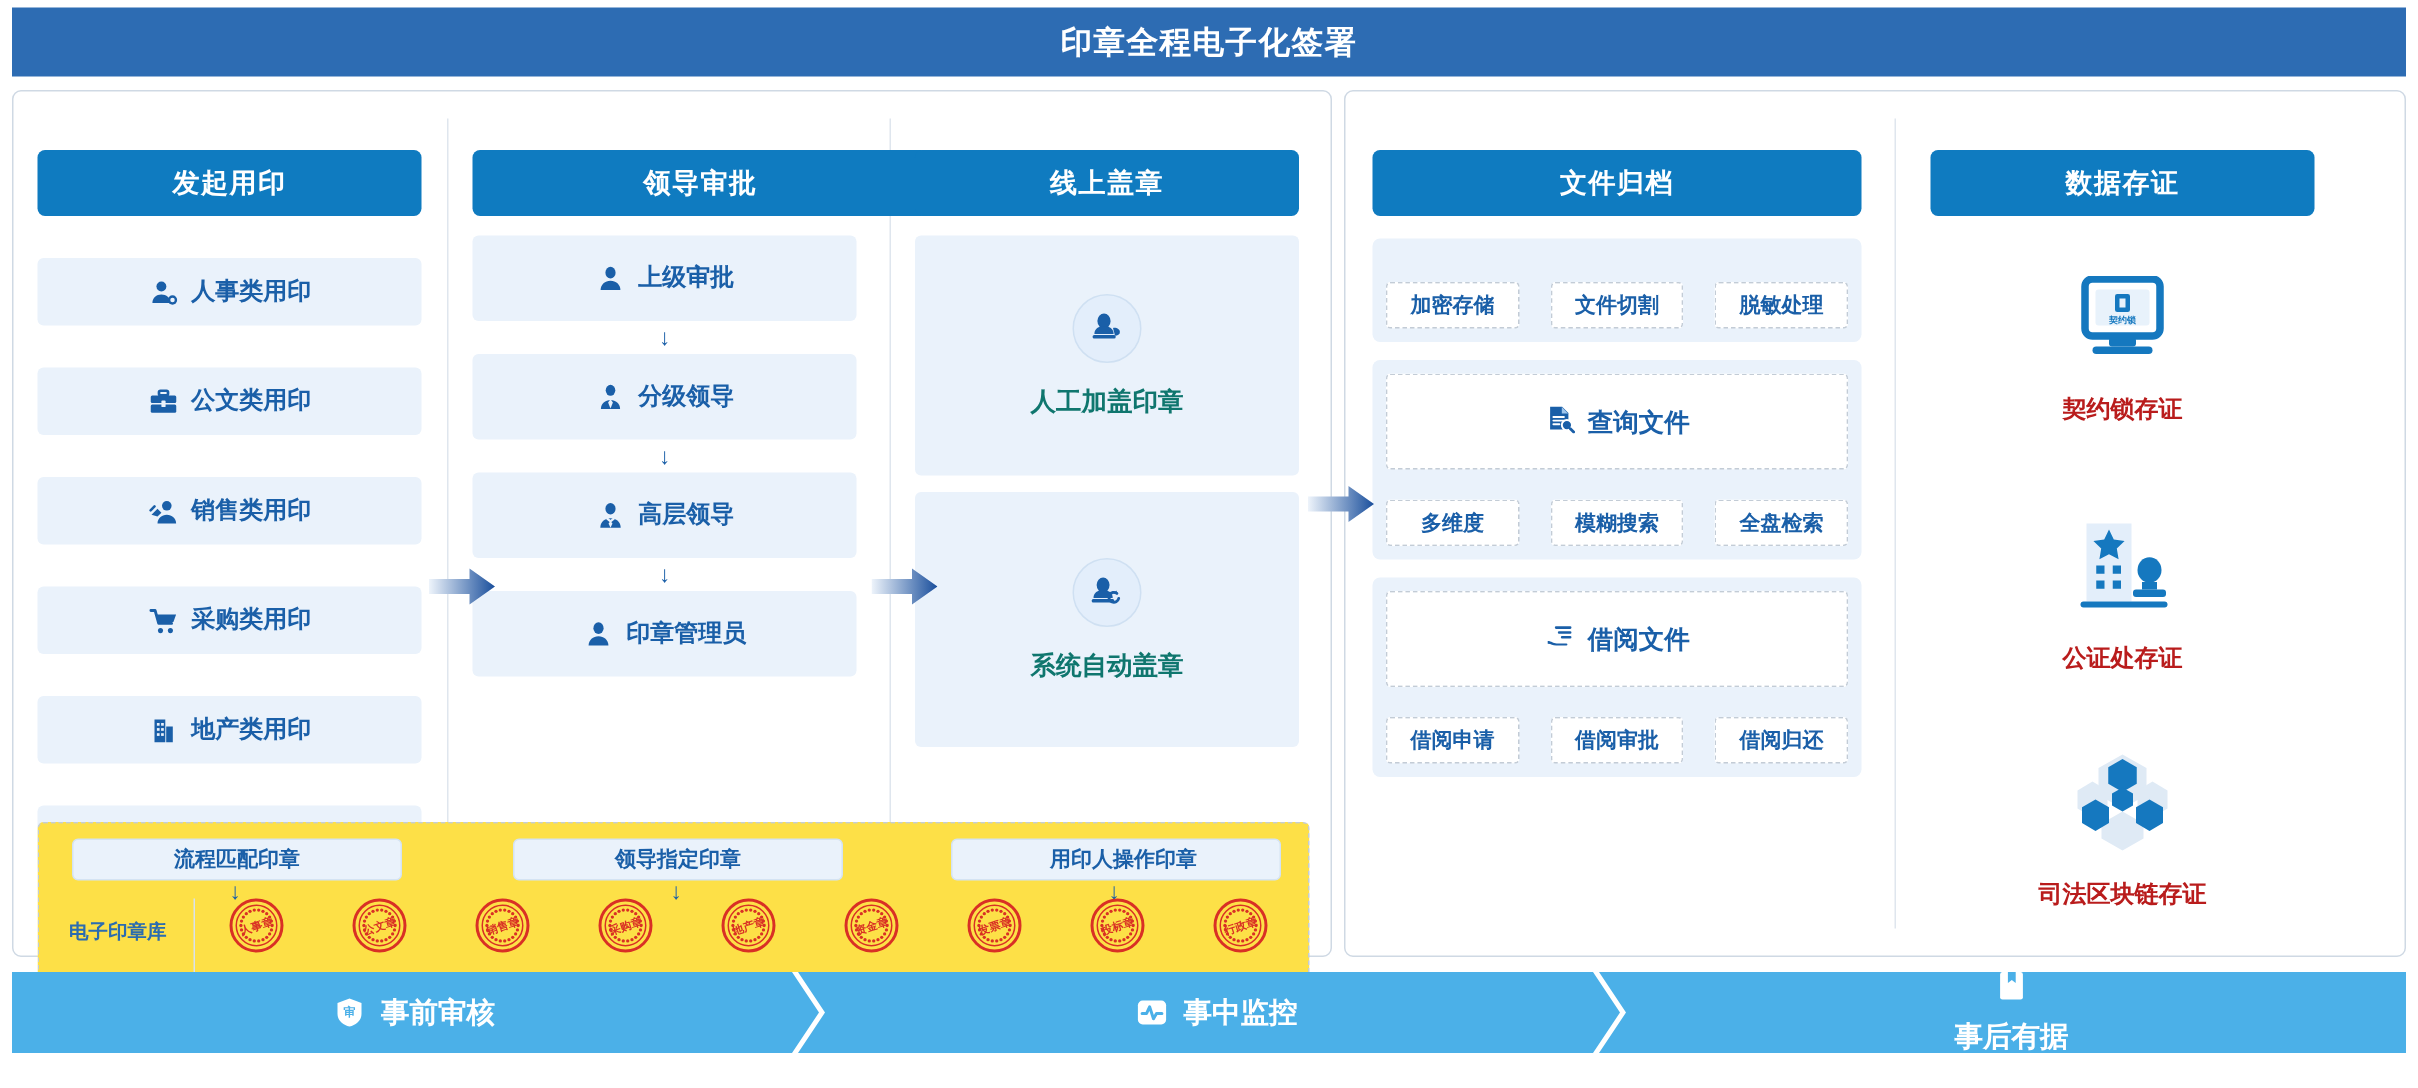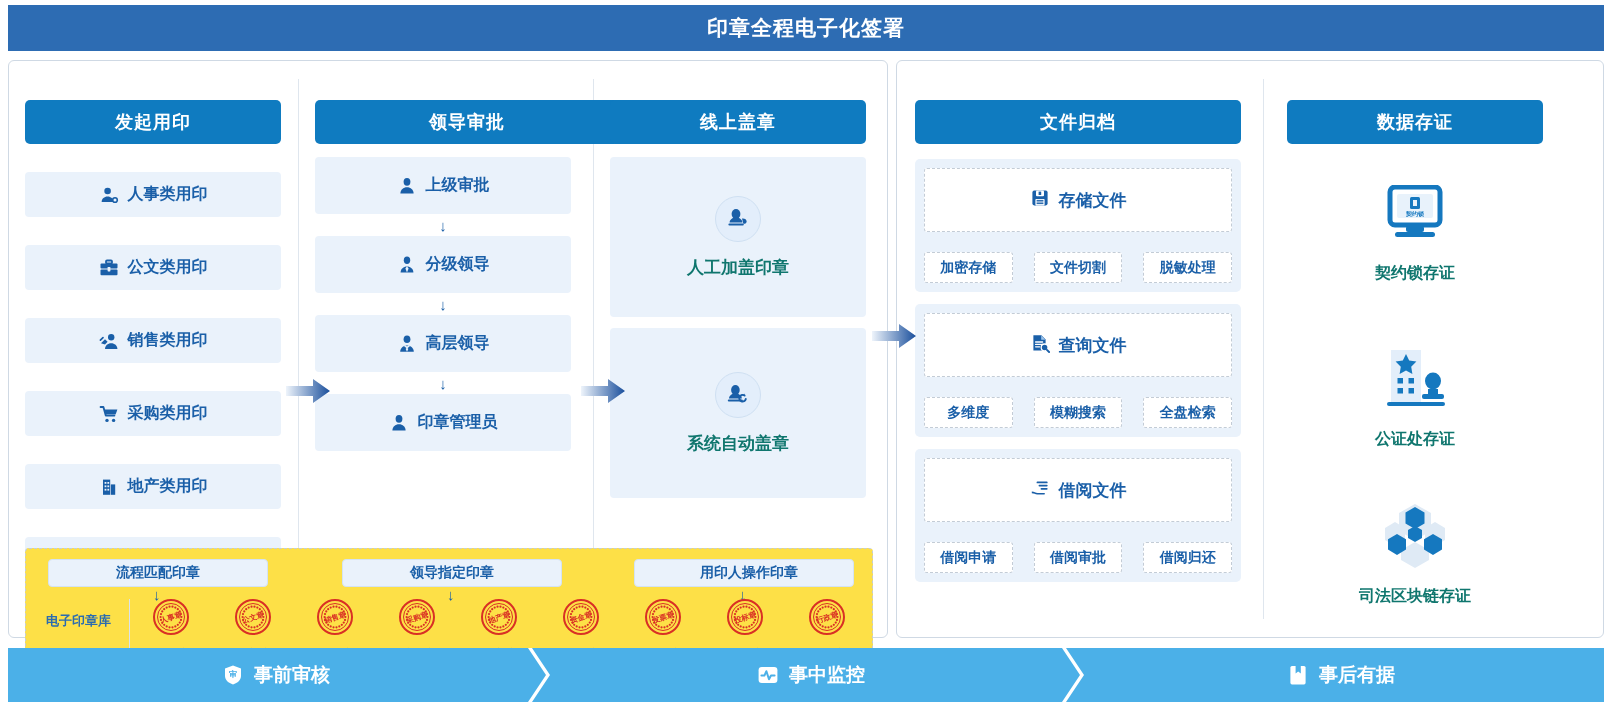--- a/index.html
+++ b/index.html
@@ -89,21 +89,21 @@
     flex:1; border:1px dashed #c3ccd6; background:#fff; border-radius:3px;
     height:31px; display:flex; align-items:center; justify-content:center;
     color:#1a5fa8; font-size:14px; font-weight:bold;
   }
 
   
   #col-evidence { left:390px; width:256px; }
   #col-evidence .colhead { width:256px; }
   .evitem {
     display:flex; flex-direction:column; align-items:center; justify-content:center;
-    gap:12px; color:#0f766e; font-size:16px; font-weight:bold;
+    gap:12px; color:#b91c1c; font-size:16px; font-weight:bold;
   }
 
   
   .bigarrow { position:absolute; width:44px; height:28px; }
 
   
   .seallib {
     position:absolute; left:16px; top:487px; width:848px; height:133px;
     border:1px dashed #c3ccd6; border-radius:4px; background:#fde047;
   }
@@ -602,34 +602,20 @@
       </svg>
   </div>
 
   <div class="panel" id="panel-right">
     <div class="vdiv" style="left:366px;"></div>
 
     <div class="col" id="col-archive">
       <div class="colhead">文件归档</div>
 
       <div class="archbox" style="margin-top:15px;">
-        <div class="archtitle">
-          <span class="ic">
-            <svg width="20" height="20" viewBox="0 0 20 20">
-                <rect x="2.4" y="2.6" width="15.2" height="14.8" rx="1.8" fill="#1a5fa8"></rect>
-                <rect x="6" y="2.6" width="8" height="5.6" rx="1" fill="#fff"></rect>
-                <rect x="8.6" y="3.6" width="2.6" height="3.4" fill="#1a5fa8"></rect>
-                <rect x="5.4" y="11" width="9.2" height="6.4" rx=".8" fill="#fff"></rect>
-                <g stroke="#1a5fa8" stroke-width="1">
-                  <path d="M6.6 12.4h6.8M6.6 14h6.8M6.6 15.6h6.8"></path>
-                </g>
-              </svg>
-          </span>
-          <span>存储文件</span>
-        </div>
         <div class="tagrow">
           <div class="tag">加密存储</div>
           <div class="tag">文件切割</div>
           <div class="tag">脱敏处理</div>
         </div>
       </div>
 
       <div class="archbox" style="margin-top:12px;">
         <div class="archtitle">
           <span class="ic">
@@ -754,21 +740,21 @@
           </svg>
       </span>
       <span>事中监控</span>
     </div>
     <div class="chev" style="left:1054px;">
       <svg width="24" height="54" viewBox="0 0 24 54">
           <path d="M0 0h4l18 27L4 54H0l18-27z" fill="#fff"></path>
         </svg>
     </div>
 
-    <div class="phase" style="left:1070px; width:526px;">
+    <div class="phase" style="left:1070px; width:526px;flex-direction:column;">
       <span class="pic">
         <svg width="22" height="22" viewBox="0 0 22 22">
             <rect x="3.4" y="2" width="15.2" height="18.4" rx="1.6" fill="#fff"></rect>
             <path d="M8.6 2h5.2v7.4l-2.6-2-2.6 2z" fill="#4bb0e8"></path>
           </svg>
       </span>
       <span>事后有据</span>
     </div>
   </div>
 

